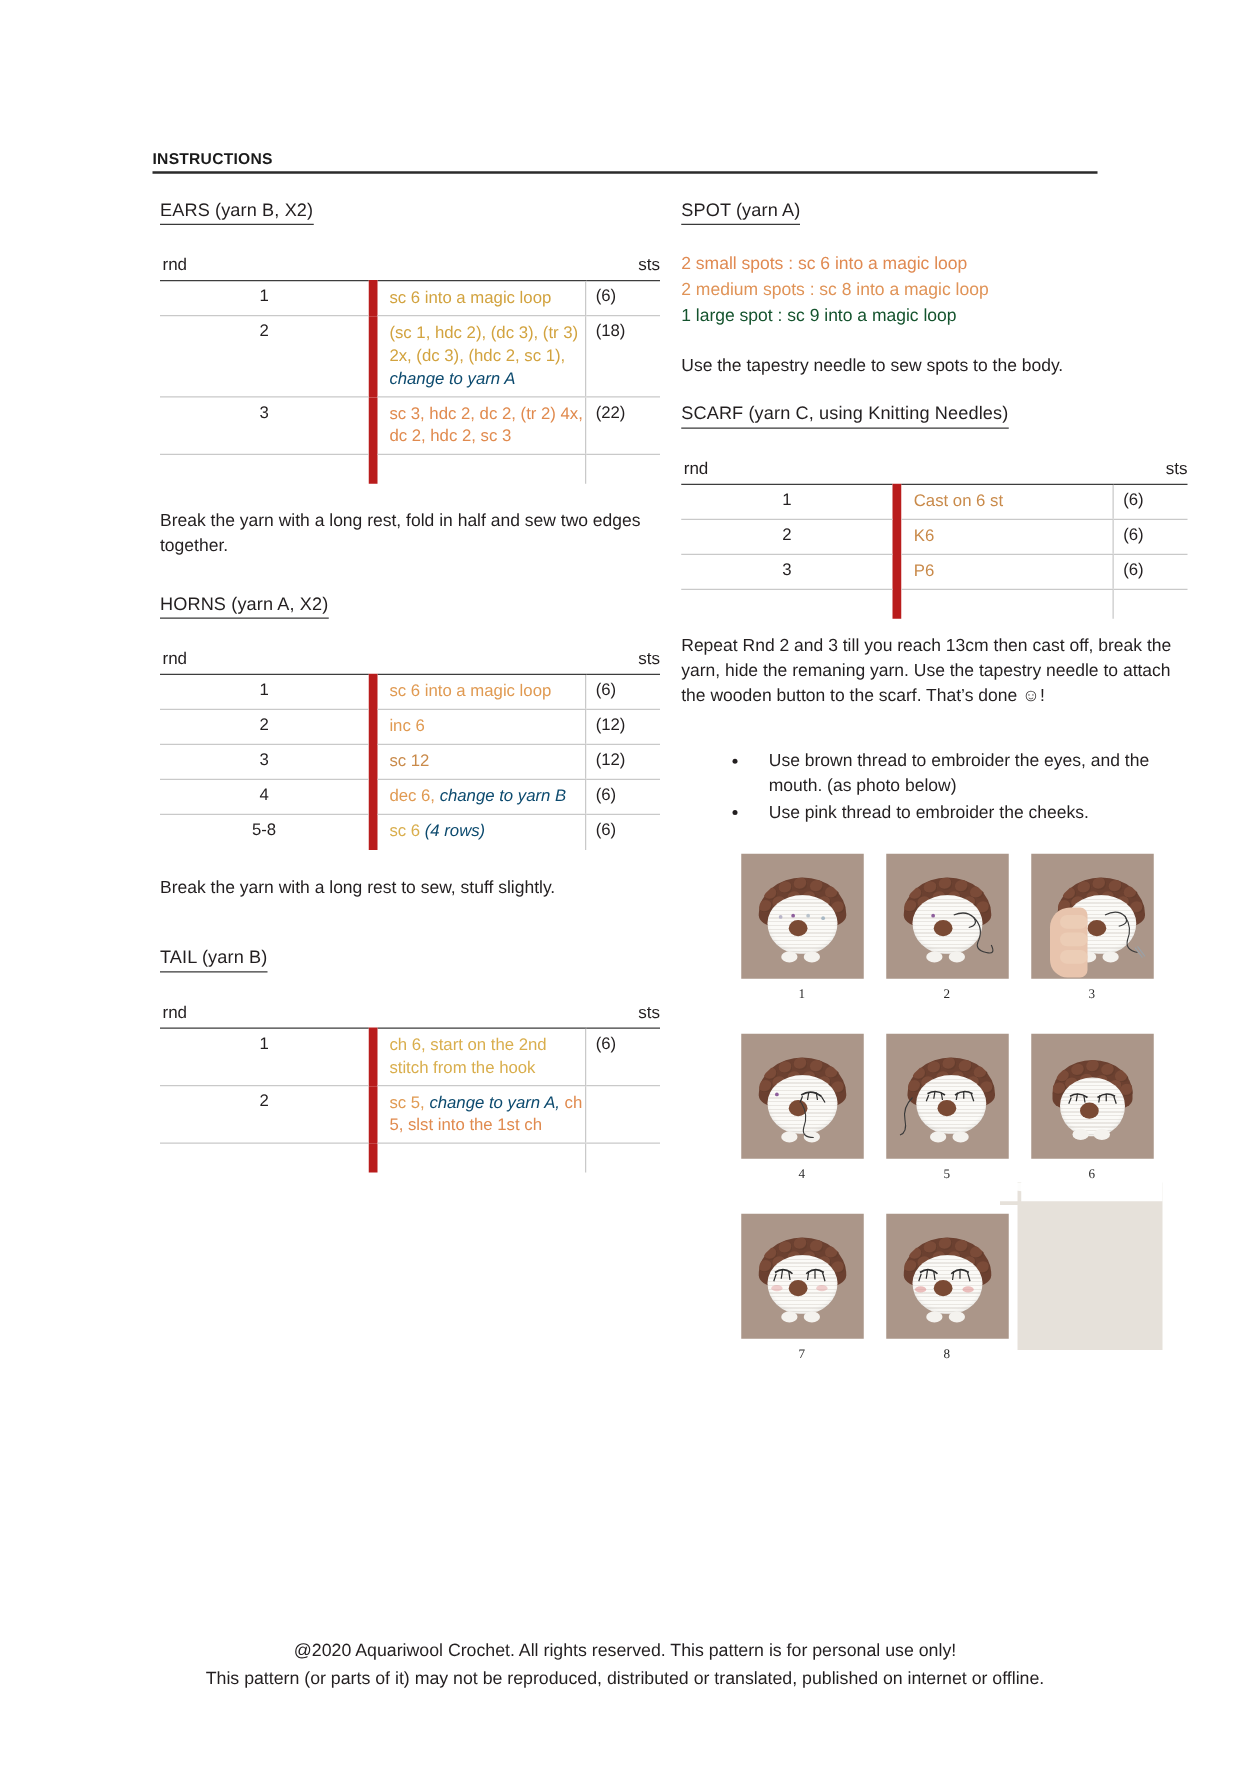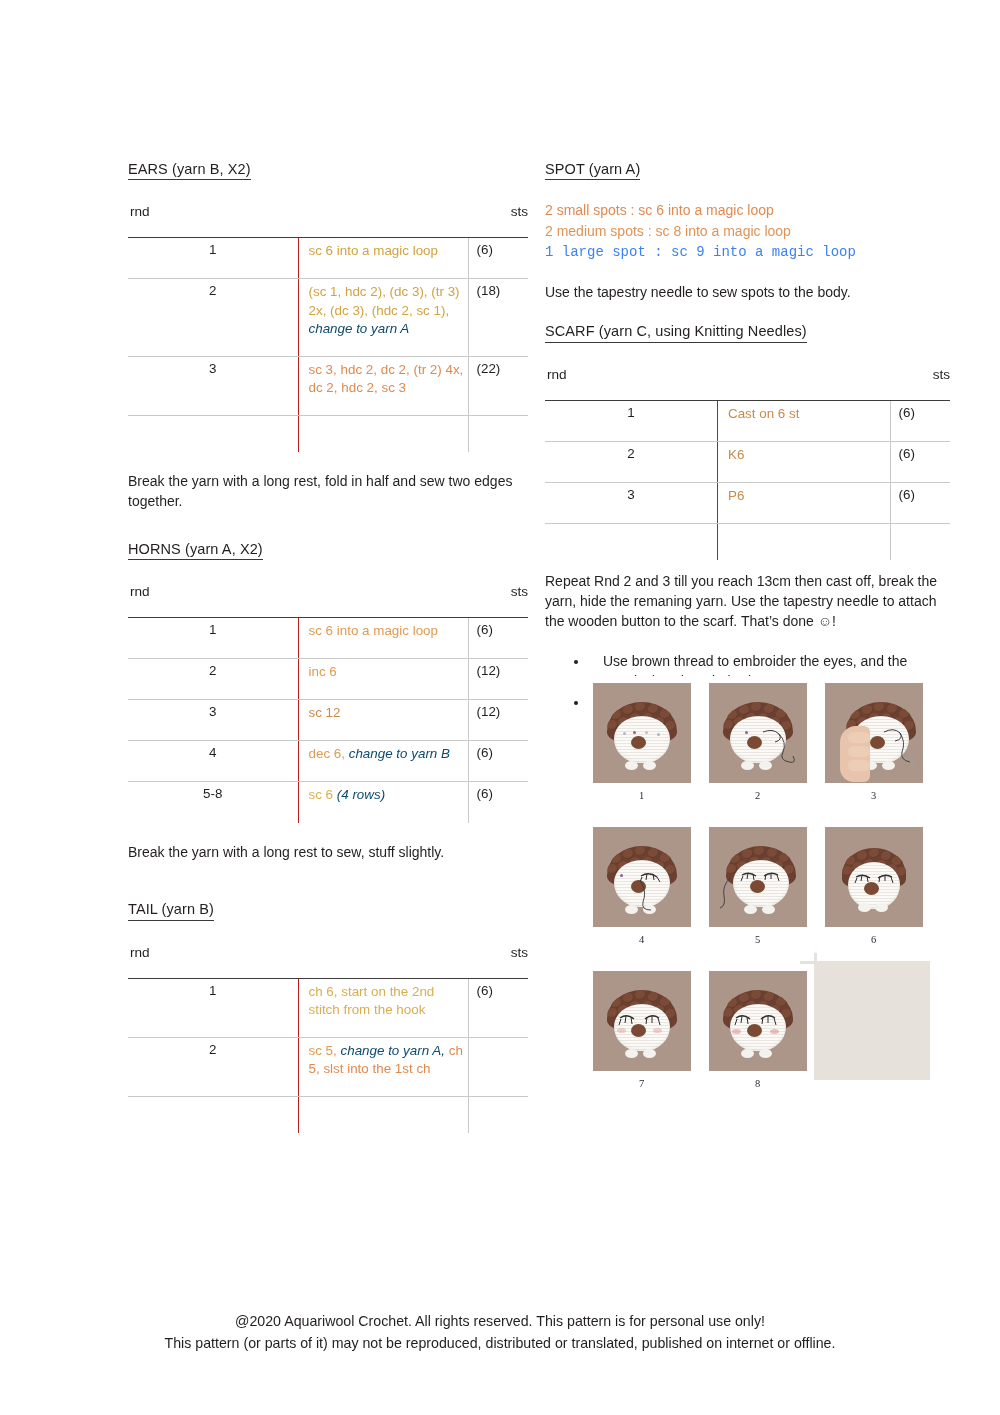--- a/index.html
+++ b/index.html
@@ -74,21 +74,21 @@
   .gap-xl { height: 38px; }
 
   
   table.rnd-table {
     border-collapse: collapse;
     width: 100%;
     font-size: 13.4px;
     table-layout: fixed;
   }
   table.rnd-table td, table.rnd-table th {
-    padding: 4px 0 18px 0;
+    padding: 4px 0 5px 0;
     vertical-align: top;
     font-weight: normal;
   }
   .hdr-row th {
     font-size: 13.6px;
     color: #231f20;
     border-bottom: 1.6px solid #3d3d3d;
     padding-bottom: 6px;
     text-align: left;
   }
@@ -100,21 +100,21 @@
   .rnd-table tbody tr:last-child td {
     border-bottom: none;
   }
   td.c-rnd {
     width: 48px;
     text-align: center;
     color: #231f20;
     padding-right: 4px;
   }
   td.c-body {
-    border-left: 1px solid #b91c1c;
+    border-left: 7px solid #b91c1c;
     padding-left: 10px !important;
     padding-right: 6px;
     line-height: 1.35;
   }
   td.c-sts {
     width: 54px;
     border-left: 1px solid #c9c9c9;
     padding-left: 8px !important;
     color: #231f20;
   }
@@ -141,25 +141,25 @@
     color: #231f20;
   }
 
   .spot-lines {
     font-size: 14px;
     line-height: 1.48;
   }
   .spot-lines div { white-space: nowrap; }
   .s-a { color: #e08a52; }
   .s-b { color: #e09357; }
-  .s-c { color: #3b82f6; font-family: Liberation Mono, monospace; }
+  .s-c { color: #14532d; }
 
   
   ul.bullets {
-    margin: 0;
+    margin: 12px;
     padding-left: 44px;
     font-size: 14px;
     line-height: 1.42;
   }
   ul.bullets li {
     margin-bottom: 2px;
     padding-left: 14px;
   }
 
   
@@ -339,20 +339,24 @@
     font-size: 14.2px;
     line-height: 1.55;
     color: #231f20;
   }
 </style>
 </head>
 <body>
 
 <div class="page">
 
+  <div class="instructions-header">
+    <div class="instructions-title">INSTRUCTIONS</div>
+    <div class="header-rule"></div>
+  </div>
 
   <div class="col-left">
 
     
     <div class="sec-head">EARS (yarn B, X2)</div>
     <div class="gap-m"></div>
     <table class="rnd-table">
       <thead>
         <tr class="hdr-row">
           <th class="c-rnd" style="text-align:left;padding-left:2px">rnd</th>

